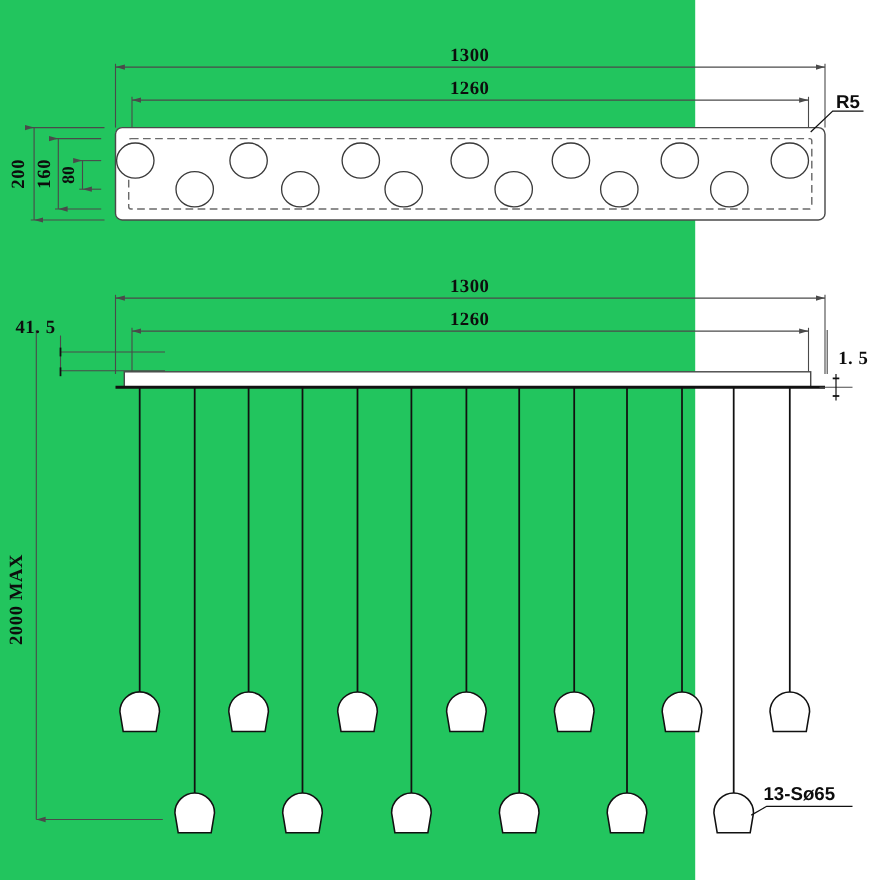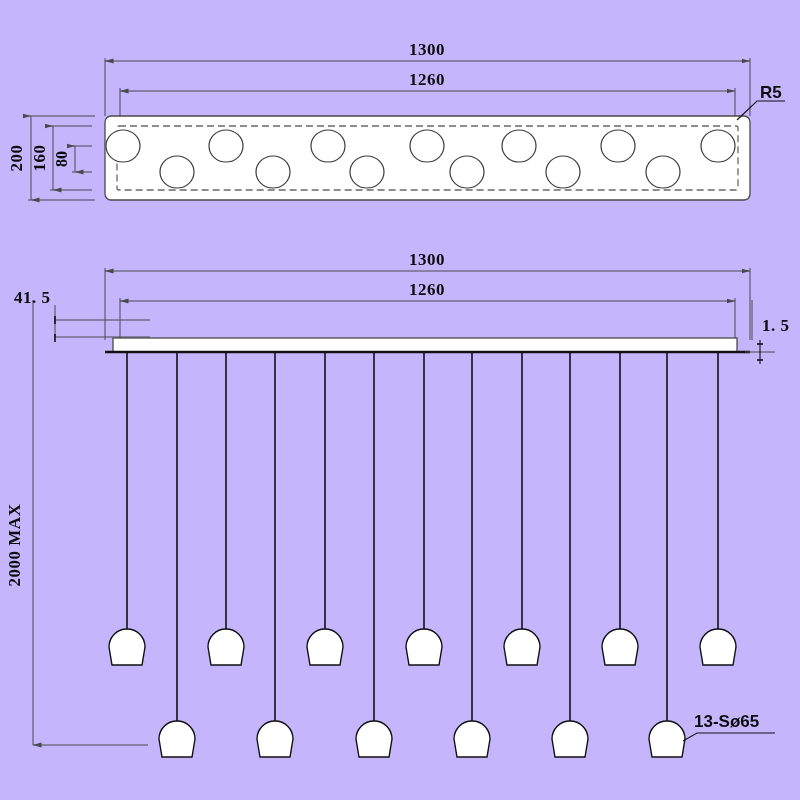--- a/index.html
+++ b/index.html
@@ -8,23 +8,23 @@
     background: #ffffff;
   }
   body {
     width: 800px;
     height: 800px;
     font-family: "Liberation Serif", serif;
     overflow: hidden;
   }
   #drawing-root {
     position: relative;
-    width: 800px;
+    width: 632px;
     height: 800px;
-    background: #c4b5fd;
+    background: #22c55e;
   }
   svg.sheet {
     position: absolute;
     left: 0;
     top: 0;
     width: 800px;
     height: 800px;
     display: block;
   }
   .dim-text {

